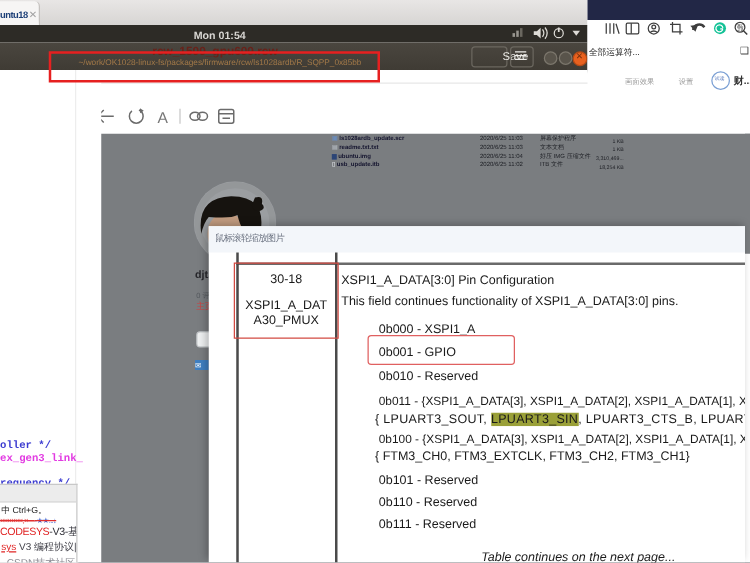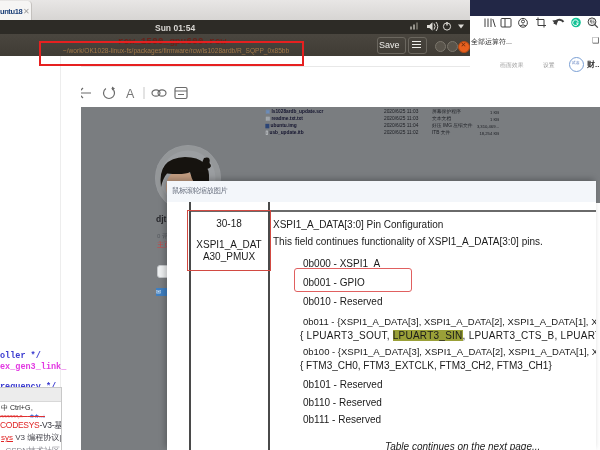--- a/index.html
+++ b/index.html
@@ -9,45 +9,45 @@
 </style>
 </head>
 <body>
 
 <div class="abs" style="left:0;top:0;width:470px;height:19.5px;background:linear-gradient(#e8e6e5,#d7d5d3);border-bottom:1px solid #b8b5b2;"></div>
 <div class="abs" style="left:0;top:1px;width:31px;height:18.5px;background:#f6f5f4;border-radius:0 4px 0 0;border-right:1px solid #c4c1be;"></div>
 <div class="abs" style="left:0px;top:7px;font-size:7.5px;font-weight:bold;color:#1c3f77;letter-spacing:-0.4px;">untu18</div>
 <div class="abs" style="left:23px;top:6.5px;font-size:8px;color:#a0a0a0;">✕</div>
 
 <div class="abs" style="left:0;top:19.5px;width:470px;height:14px;background:#2d2b26;"></div>
-<div class="abs" style="left:155px;top:22.5px;font-size:8.5px;font-weight:bold;color:#d9d7d3;white-space:nowrap;">Sun 01:54</div>
+<div class="abs" style="left:155px;top:22.5px;font-size:8.5px;font-weight:bold;color:#d9d7d3;white-space:nowrap;">Mon 01:54</div>
 
 <svg class="abs" style="left:408px;top:21px;" width="58" height="11" viewBox="0 0 58 11">
   <g fill="#98958e">
     <rect x="2" y="5.5" width="2" height="3"></rect>
       <rect x="5" y="3.5" width="2" height="5"></rect>
       <rect x="8" y="1.5" width="2" height="7" fill="#6a675f"></rect>
   </g>
   <g fill="#dddbd6">
     <path d="M19 4 h2.5 l3 -2.8 v8.6 l-3 -2.8 h-2.5 Z"></path>
   </g>
   <g stroke="#dddbd6" fill="none" stroke-width="1">
     <path d="M26 2.5 q2.2 3 0 6 M28 1 q3.5 4.5 0 9"></path>
     <circle cx="39" cy="5.5" r="3.6"></circle>
       <path d="M39 1 v3.5" stroke-width="1.4"></path>
   </g>
   <path d="M50 3.5 l3 4 3 -4 Z" fill="#dddbd6"></path>
 </svg>
 
 <div class="abs" style="left:0;top:33.5px;width:470px;height:23px;background:linear-gradient(#4a463f,#3f3b34);box-shadow:0 1px 1px rgba(0,0,0,0.25);"></div>
-<div class="abs" style="left:72px;top:35.5px;width:200px;text-align:center;font-size:9.5px;font-weight:bold;color:#68221a;font-family:Liberation Mono, monospace;">rcw_1500_gpu600.rcw</div>
+<div class="abs" style="left:72px;top:35.5px;width:200px;text-align:center;font-size:9.5px;font-weight:bold;color:#68221a;">rcw_1500_gpu600.rcw</div>
 <div class="abs" style="left:51px;top:46.5px;width:250px;text-align:center;font-size:6.6px;color:#a37948;white-space:nowrap;">~/work/OK1028-linux-fs/packages/firmware/rcw/ls1028ardb/R_SQPP_0x85bb</div>
 
 <div class="abs" style="left:377px;top:37px;width:27px;height:15px;border:1px solid #6b675f;border-radius:3px;"></div>
-<div class="abs" style="left:379px;top:40px;font-size:9px;color:#efeeea;">Save</div>
+<div class="abs" style="left:402px;top:40px;font-size:9px;color:#efeeea;">Save</div>
 
 <div class="abs" style="left:408px;top:37px;width:17px;height:15px;border:1px solid #6b675f;border-radius:3px;"></div>
 <div class="abs" style="left:412px;top:41px;width:9px;height:1.4px;background:#efeeea;box-shadow:0 3px 0 #efeeea,0 6px 0 #efeeea;"></div>
 
 <div class="abs" style="left:435px;top:41px;width:9px;height:9px;border-radius:50%;background:#59544b;border:1px solid #7b766c;"></div>
 <div class="abs" style="left:446.5px;top:41px;width:9px;height:9px;border-radius:50%;background:#59544b;border:1px solid #7b766c;"></div>
 <div class="abs" style="left:457.5px;top:40.5px;width:10px;height:10px;border-radius:50%;background:#e8611f;border:1px solid #b44a16;"></div>
 <div class="abs" style="left:460.5px;top:41px;font-size:7px;color:#732f0d;">✕</div>
 
 <div class="abs" style="left:470px;top:0;width:130px;height:16px;background:#222746;"></div>

